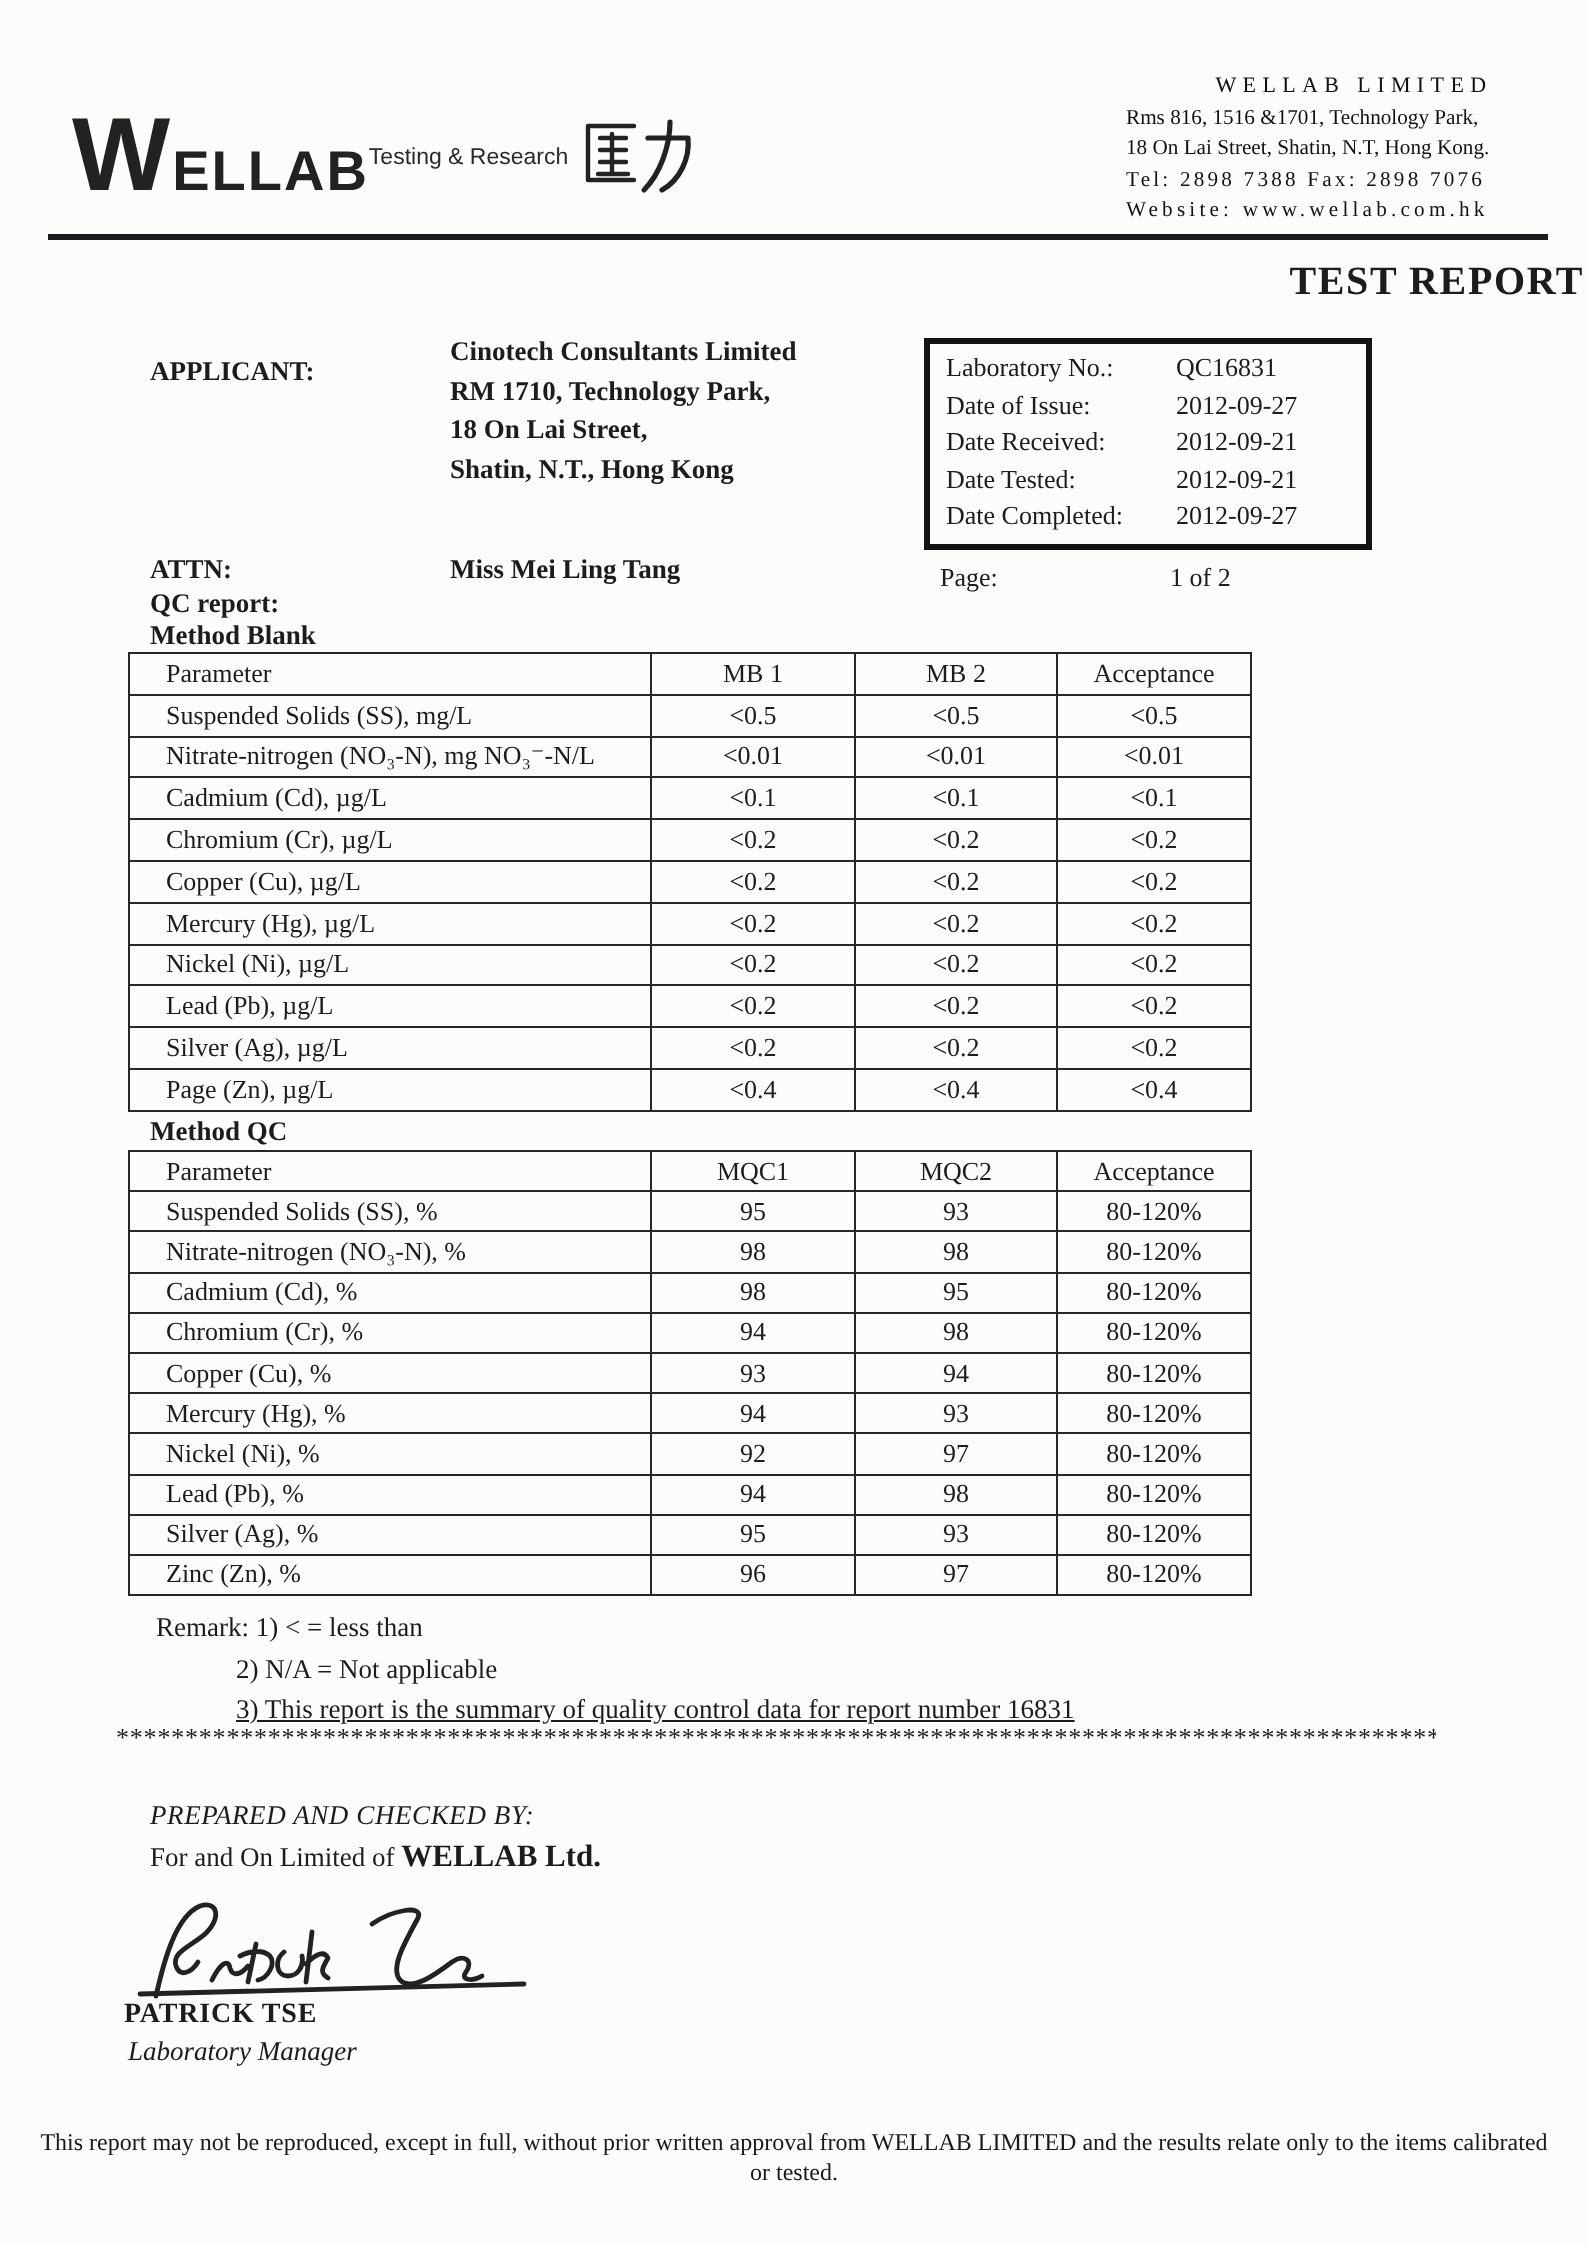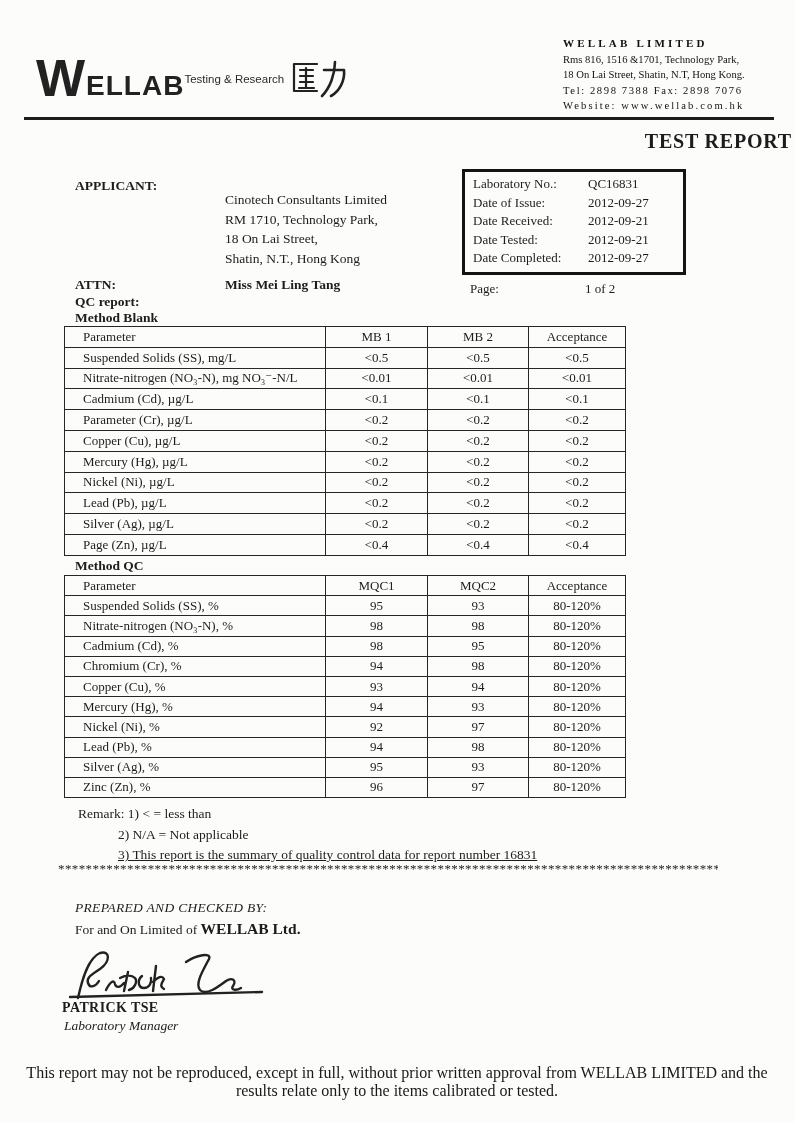--- a/index.html
+++ b/index.html
@@ -14,31 +14,31 @@
 
   
   #logo { left:36px; top:56px; display:flex; align-items:flex-end; }
   #logo .w { font-family:"Liberation Sans","DejaVu Sans",sans-serif; font-weight:bold; font-size:52px; line-height:0.85; color:#222; }
   #logo .ellab-wrap { display:flex; flex-direction:row; margin-left:1px; }
   #logo .ellab { font-family:"Liberation Sans","DejaVu Sans",sans-serif; font-weight:bold; font-size:28px; line-height:1; letter-spacing:1px; color:#222; }
   #logo .tagline { font-family:"Liberation Sans","DejaVu Sans",sans-serif; font-size:11.5px; color:#2a2a2a; margin-top:1px; }
   #logo .cjk-mark { margin-left:6px; margin-bottom:-2px; }
 
   #company-info { left:563px; top:36px; width:228px; font-size:10.6px; line-height:15.6px; color:#111; }
-  #company-info .co-name { letter-spacing:3.2px; font-weight:bold; font-size:11px; }
+  #company-info .co-name { letter-spacing:3.2px; font-weight:normal; font-size:11px;text-align:center; }
   #company-info .co-tel { letter-spacing:1.6px; }
   #company-info .co-web { letter-spacing:2.1px; }
 
   #header-rule { left:24px; top:117px; width:750px; height:3px; background:#1d1d1d; }
 
   #report-title { left:0; top:130px; width:792px; text-align:right; font-size:20px; font-weight:bold; letter-spacing:0.8px; }
 
   
   #applicant-label { left:75px; top:178px; font-weight:bold; font-size:13.5px; }
-  #applicant-address { left:225px; top:190px; font-weight:normal; font-size:13.5px; line-height:19.5px; }
+  #applicant-address { left:225px; top:166px; font-weight:bold; font-size:13.5px; line-height:19.5px; }
 
   #lab-info { left:462px; top:169px; width:224px; font-size:13px; }
   #lab-info .box { border:3px solid #141414; padding:3px 4px 4px 8px; background:transparent; }
   .info-row { display:flex; line-height:18.6px; }
   .info-row .lbl { width:115px; flex:0 0 115px; }
   #page-row { margin-top:5px; padding-left:8px; display:flex; line-height:18px; }
   #page-row .lbl { width:115px; flex:0 0 115px; }
 
   
   #attn-label { left:75px; top:277px; font-weight:bold; font-size:13.5px; }
@@ -69,21 +69,21 @@
 
   
   #prepared-line { left:75px; top:900px; font-style:italic; font-size:13.5px; letter-spacing:0.3px; }
   #behalf-line { left:75px; top:920px; font-size:13.5px; }
   #behalf-line .co { font-weight:bold; font-size:15.5px; }
   #signature { left:66px; top:946px; }
   #signatory-name { left:62px; top:1000px; font-weight:bold; font-size:14px; letter-spacing:0.4px; }
   #signatory-title { left:64px; top:1018px; font-style:italic; font-size:13.5px; }
 
   
-  #footer-note { left:20px; top:1064px; width:754px; font-size:16px; text-align:center; color:#191919; }
+  #footer-note { left:20px; top:1064px; width:754px; font-size:12px; text-align:center; color:#191919; }
 
   svg .stroke { fill:none; stroke:#222; stroke-linecap:round; stroke-linejoin:round; }
 </style>
 </head>
 <body>
 
 <div id="page">
 
   <div id="logo" class="abs">
     <span class="w">W</span>
@@ -190,21 +190,21 @@
           <td>&lt;0.01</td>
           <td>&lt;0.01</td>
         </tr>
         <tr>
           <td>Cadmium (Cd), µg/L</td>
           <td>&lt;0.1</td>
           <td>&lt;0.1</td>
           <td>&lt;0.1</td>
         </tr>
         <tr>
-          <td>Parameter (Cr), µg/L</td>
+          <td>Chromium (Cr), µg/L</td>
           <td>&lt;0.2</td>
           <td>&lt;0.2</td>
           <td>&lt;0.2</td>
         </tr>
         <tr>
           <td>Copper (Cu), µg/L</td>
           <td>&lt;0.2</td>
           <td>&lt;0.2</td>
           <td>&lt;0.2</td>
         </tr>

